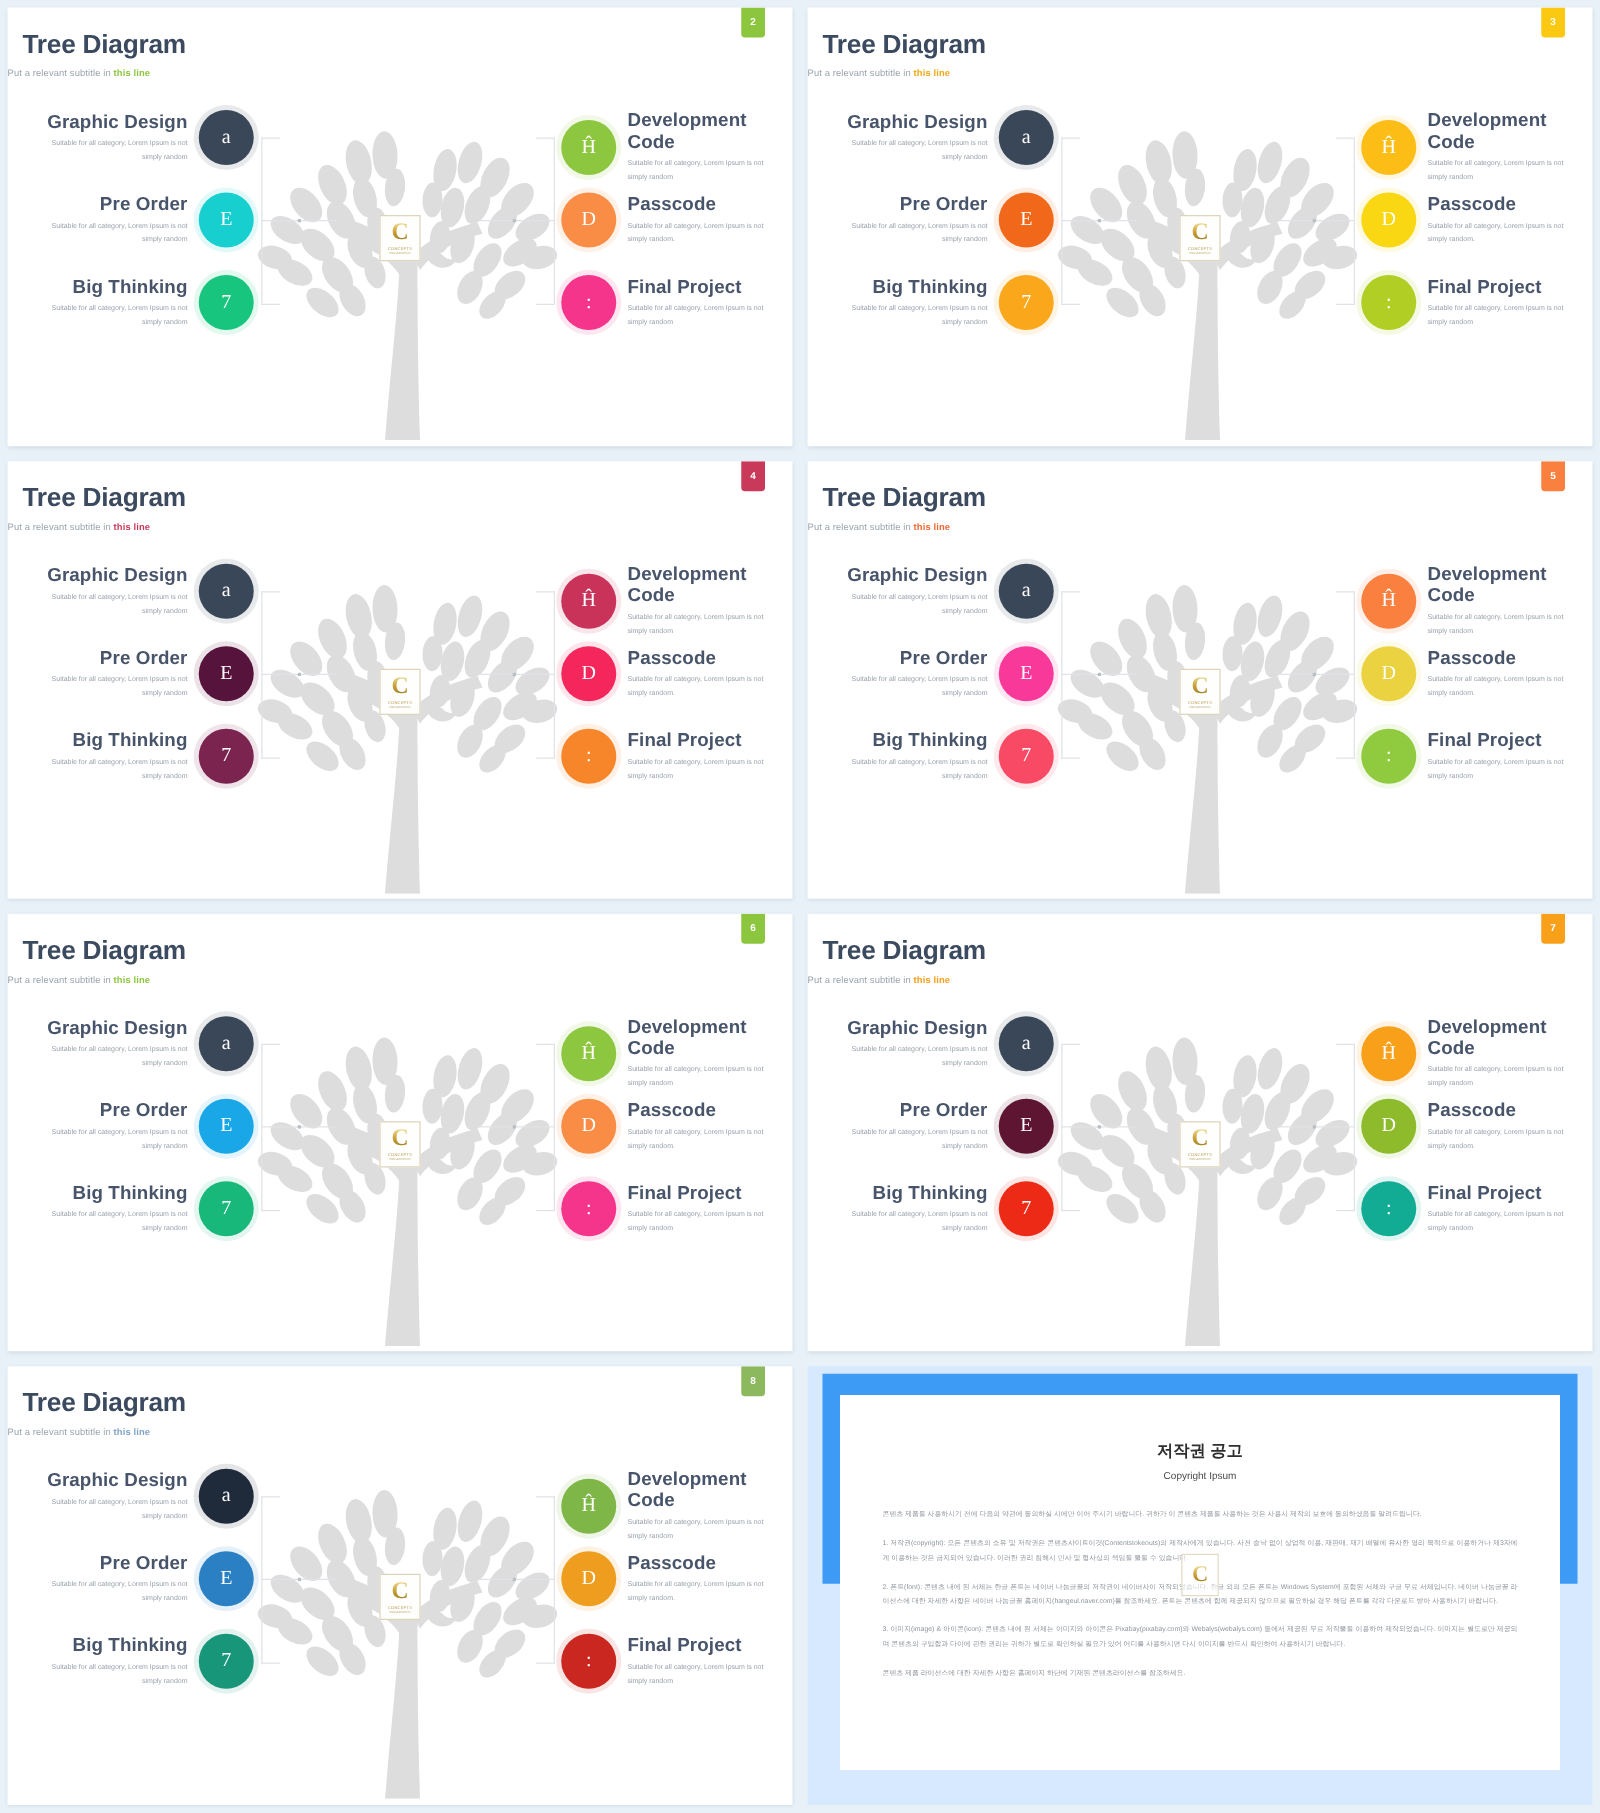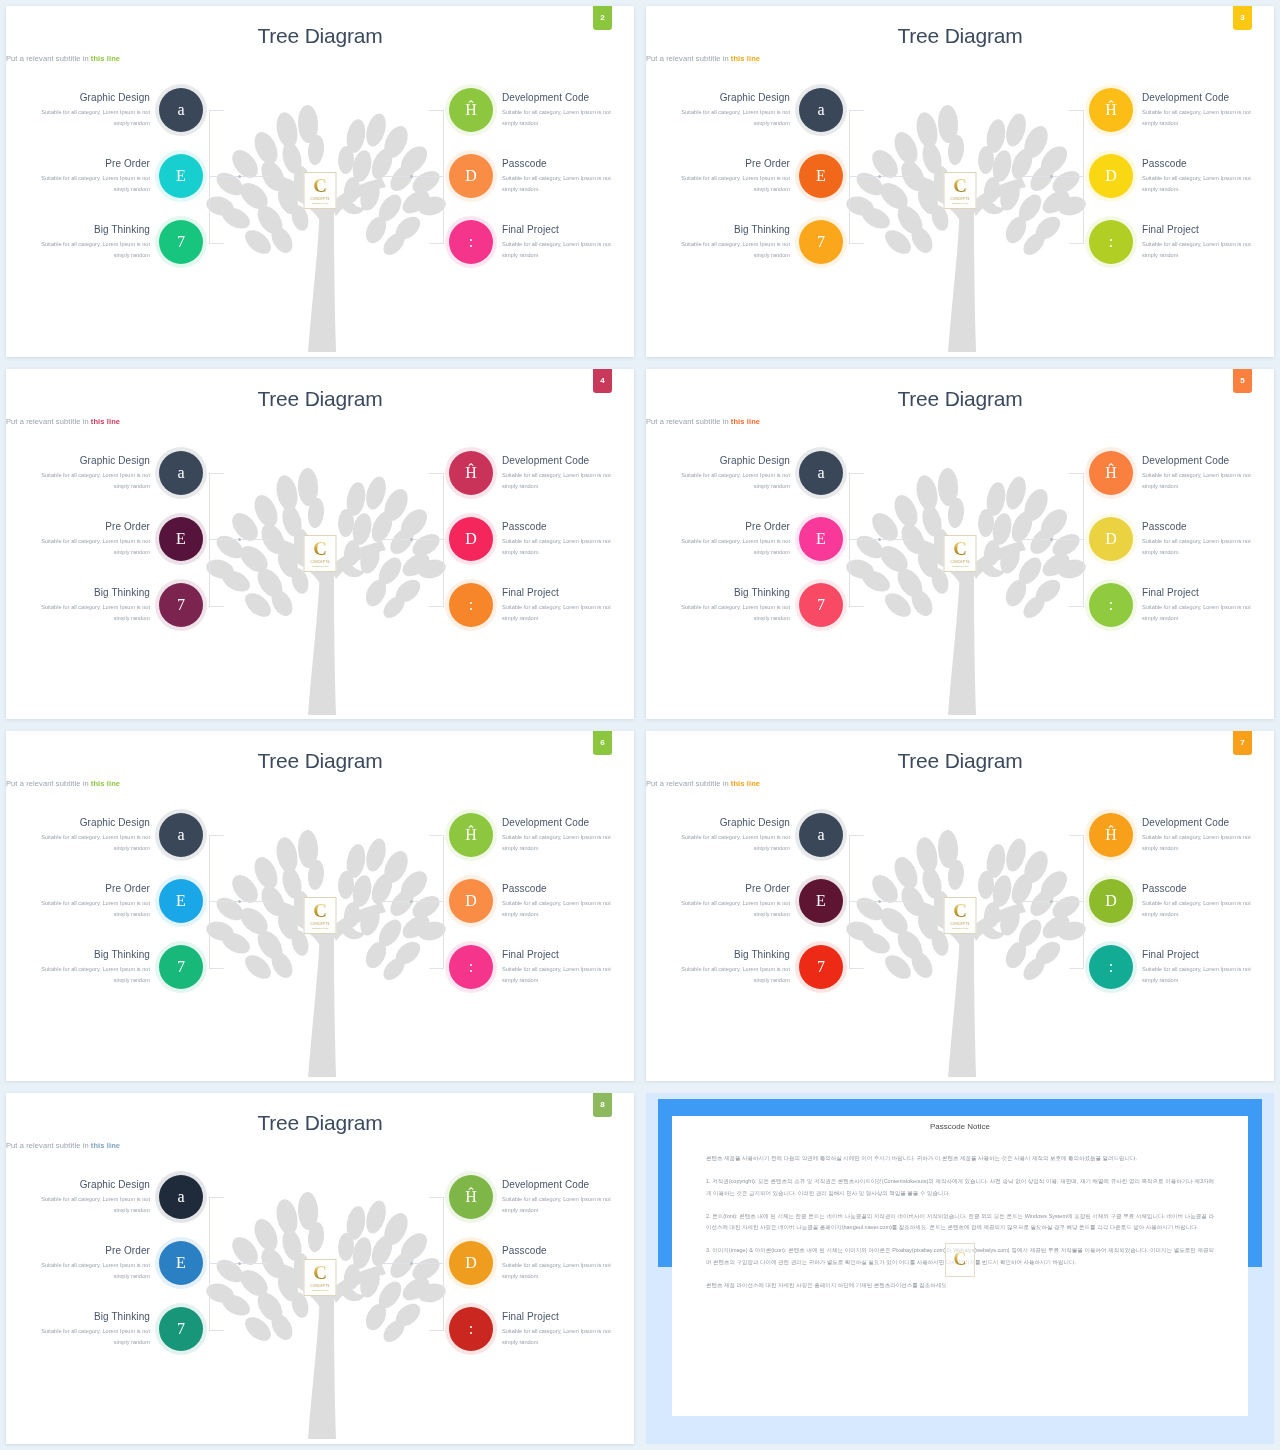--- a/index.html
+++ b/index.html
@@ -26,23 +26,22 @@
     overflow:hidden;
   }
   .page-badge{
     position:absolute;top:0;right:22px;
     width:19px;height:24px;
     border-radius:0 0 3px 3px;
     color:#fff;font-size:8px;line-height:24px;text-align:center;
     font-weight:600;letter-spacing:.2px;
   }
   .s-title{
-    position:absolute;left:0;right:0;top:18px;
-    text-align:center;
-    font-size:21px;font-weight:400;color:#3b4a5f;
+    position:absolute;left:12px;right:0;top:18px;
+    font-size:21px;font-weight:700;color:#3b4a5f;
     letter-spacing:-.2px;
   }
   .s-sub{
     position:absolute;left:0;right:0;top:48px;
     text-align:left;font-size:7.5px;color:#9aa3ae;letter-spacing:.1px;
   }
   .s-sub .hl{font-weight:700;}
 
   
   .tree{
@@ -77,21 +76,21 @@
   .node{position:absolute;display:flex;align-items:center;}
   .node.left{right:auto;}
   .bubble{
     width:44px;height:44px;border-radius:50%;
     display:flex;align-items:center;justify-content:center;
     color:#fff;font-family:"Liberation Serif", serif;
     font-size:16px;flex:0 0 auto;
     position:relative;z-index:3;
   }
   .txt{width:126px;}
-  .txt .hd{font-size:10px;font-weight:400;color:#47546a;letter-spacing:.1px;}
+  .txt .hd{font-size:15px;font-weight:700;color:#47546a;letter-spacing:.1px;}
   .txt .bd{font-size:5.6px;color:#9aa2ad;line-height:1.95;margin-top:4px;}
   .node.left .txt{text-align:right;margin-right:9px;}
   .node.right .txt{text-align:left;margin-left:9px;}
 
   
   .conn{position:absolute;border:1px solid #dfe3e8;border-right:0;z-index:1;}
   .conn.r{border:1px solid #dfe3e8;border-left:0;}
   .stem{position:absolute;border-top:1px solid #dfe3e8;z-index:1;}
   .dot{position:absolute;width:3px;height:3px;background:#b9c0c8;border-radius:50%;z-index:2;}
 
@@ -957,21 +956,22 @@
               <div class="bd">Suitable for all category, Lorem Ipsum is not simply random</div>
             </div>
           </div>
         </div>
     </div>
   </div>
 <div class="cell">
       <div class="cp-wrap">
         <div class="cp-blue"></div>
         <div class="cp-card">
-          <div class="cp-sub">Passcode Notice</div>
+          <div class="cp-title">저작권 공고</div>
+          <div class="cp-sub">Copyright Ipsum</div>
           <div class="cp-body">
             <p>콘텐츠 제품을 사용하시기 전에 다음의 약관에 동의하실 시에만 이어 주시기 바랍니다. 귀하가 이 콘텐츠 제품을 사용하는 것은 사용시 제작의 보호에 동의하셨음을 알려드립니다.</p>
             <p>1. 저작권(copyright): 모든 콘텐츠의 소유 및 저작권은 콘텐츠사이트이것(Contentstokeouts)의 제작사에게 있습니다. 사전 승낙 없이 상업적 이용, 재판매, 재기 배열에 유사한 영리 목적으로 이용하거나 제3자에게 이용하는 것은 금지되어 있습니다. 이러한 권리 침해시 민사 및 형사상의 책임을 물을 수 있습니다.</p>
             <p>2. 폰트(font): 콘텐츠 내에 된 서체는 한글 폰트는 네이버 나눔글꼴의 저작권이 네이버사이 저작되었습니다. 한글 외의 모든 폰트는 Windows System에 포함된 서체와 구글 무료 서체입니다. 네이버 나눔글꼴 라이선스에 대한 자세한 사항은 네이버 나눔글꼴 홈페이지(hangeul.naver.com)를 참조하세요. 폰트는 콘텐츠에 함께 제공되지 않으므로 필요하실 경우 해당 폰트를 각각 다운로드 받아 사용하시기 바랍니다.</p>
             <p>3. 이미지(image) &amp; 아이콘(icon): 콘텐츠 내에 된 서체는 이미지와 아이콘은 Pixabay(pixabay.com)와 Webalys(webalys.com) 등에서 제공된 무료 저작물을 이용하여 제작되었습니다. 이미지는 별도로만 제공되며 콘텐츠의 구입함과 다이에 관한 권리는 귀하가 별도로 확인하실 필요가 있어 어디를 사용하시면 다시 이미지를 반드시 확인하여 사용하시기 바랍니다.</p>
             <p>콘텐츠 제품 라이선스에 대한 자세한 사항은 홈페이지 하단에 기재된 콘텐츠라이선스를 참조하세요.</p>
           </div>
           <div class="cp-emblem">
             <div class="c">C</div>
           </div>

